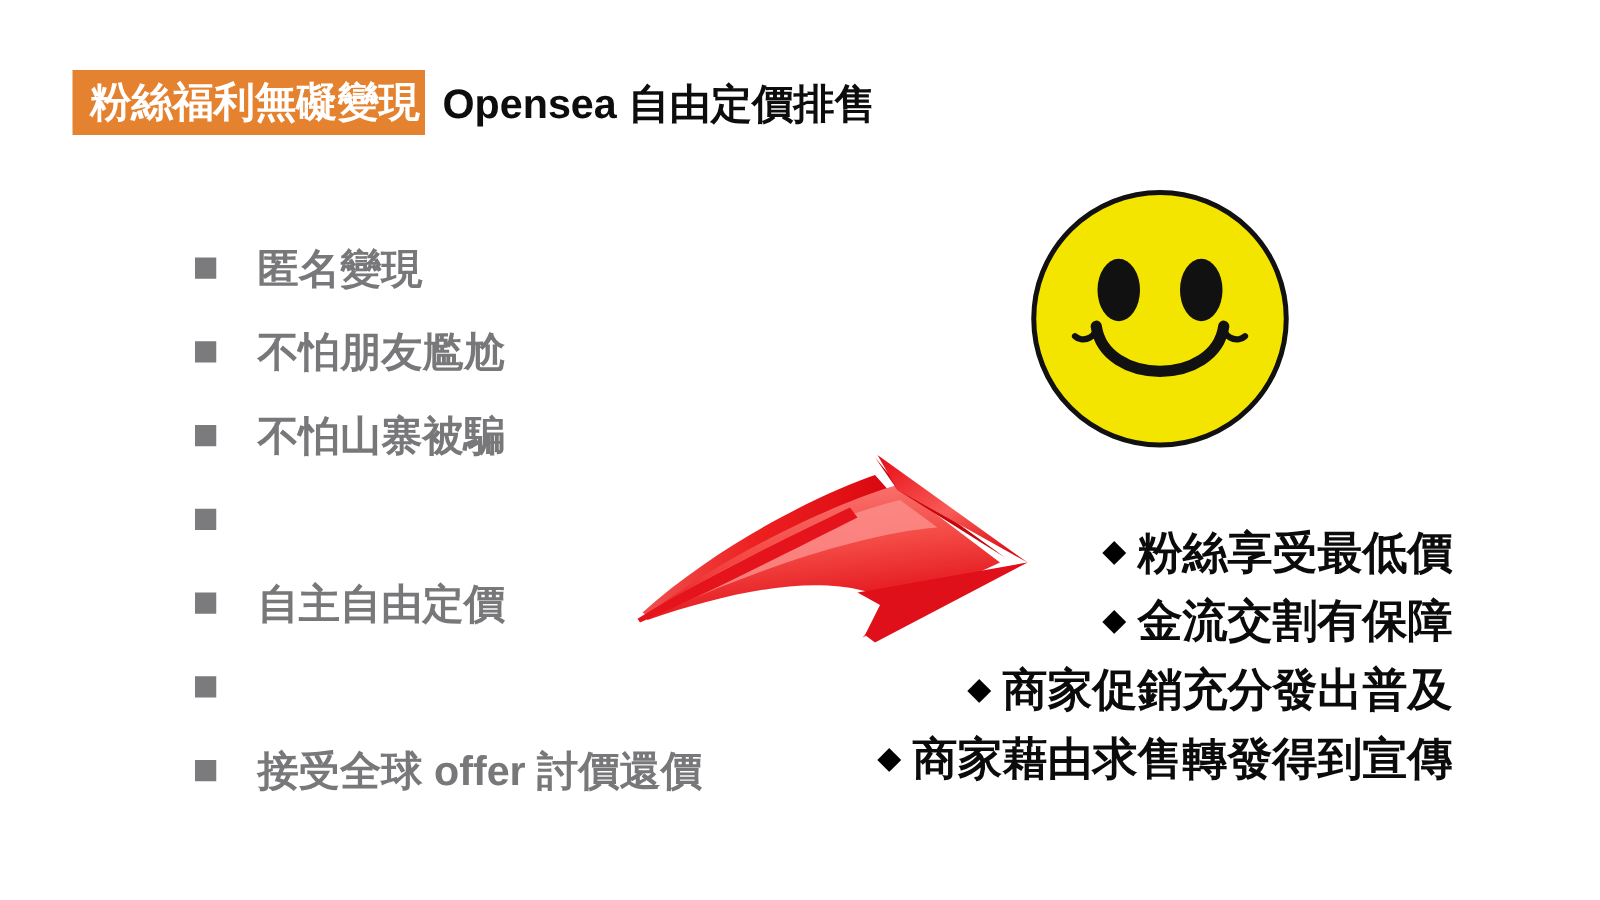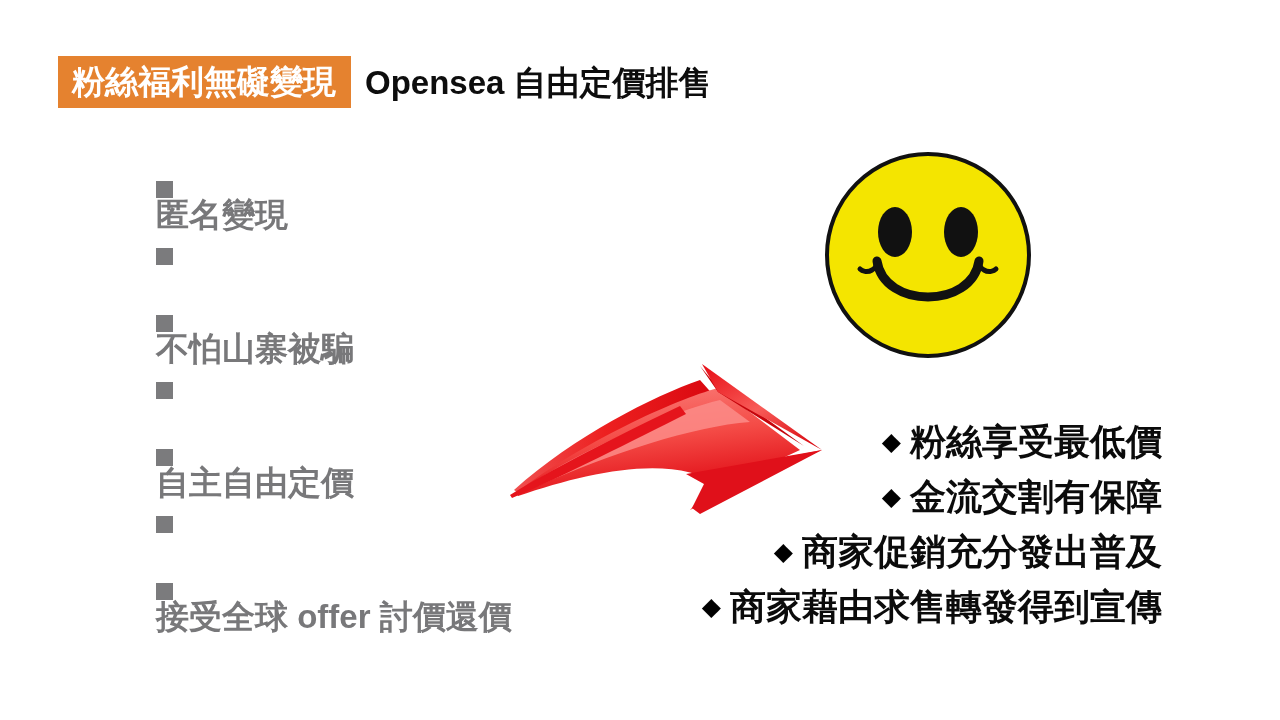--- a/index.html
+++ b/index.html
@@ -29,21 +29,21 @@
     height: 52px;
     display: flex;
     align-items: center;
   }
   #title-badge {
     background: #E5822F;
     color: #ffffff;
     font-size: 33px;
     font-weight: bold;
     line-height: 1;
-    padding: 9px 15px 11px 14px;
+    padding: 9px 4px 11px 14px;
     letter-spacing: 0px;
     white-space: nowrap;
     box-sizing: border-box;
     height: 52px;
     display: flex;
     align-items: center;
   }
   #title-main {
     color: #0d0d0d;
     font-size: 33px;
@@ -55,22 +55,22 @@
 
   
   #left-list {
     position: absolute;
     left: 156px;
     top: 181px;
     width: 520px;
   }
   .left-item {
     display: flex;
+    align-items: center;
     height: 67px;
-    flex-direction: column;
   }
   .sq-bullet {
     width: 17px;
     height: 17px;
     background: #7B7B7D;
     flex: 0 0 auto;
     margin-right: 33px;
   }
   .left-label {
     color: #78787A;
@@ -137,20 +137,21 @@
 
   <div id="left-list">
 
     <div class="left-item">
       <span class="sq-bullet"></span>
       <span class="left-label">匿名變現</span>
     </div>
 
     <div class="left-item">
       <span class="sq-bullet"></span>
+      <span class="left-label">不怕朋友尷尬</span>
     </div>
 
     <div class="left-item">
       <span class="sq-bullet"></span>
       <span class="left-label">不怕山寨被騙</span>
     </div>
 
     <div class="left-item">
       <span class="sq-bullet"></span>
     </div>

